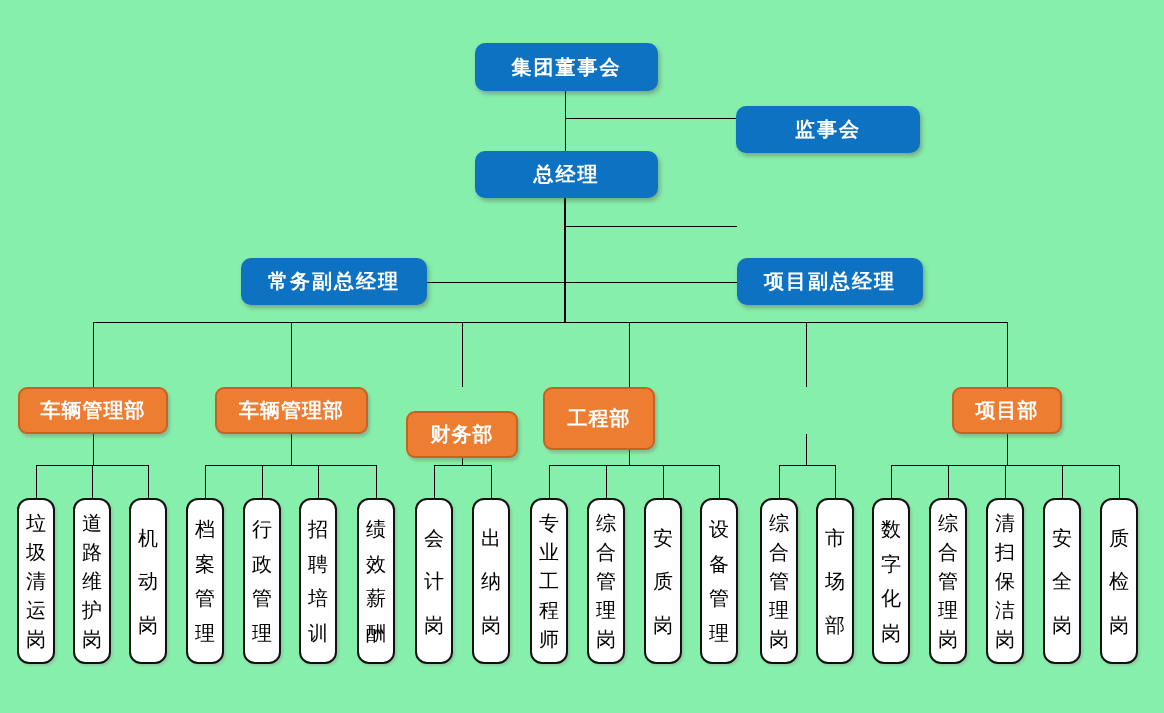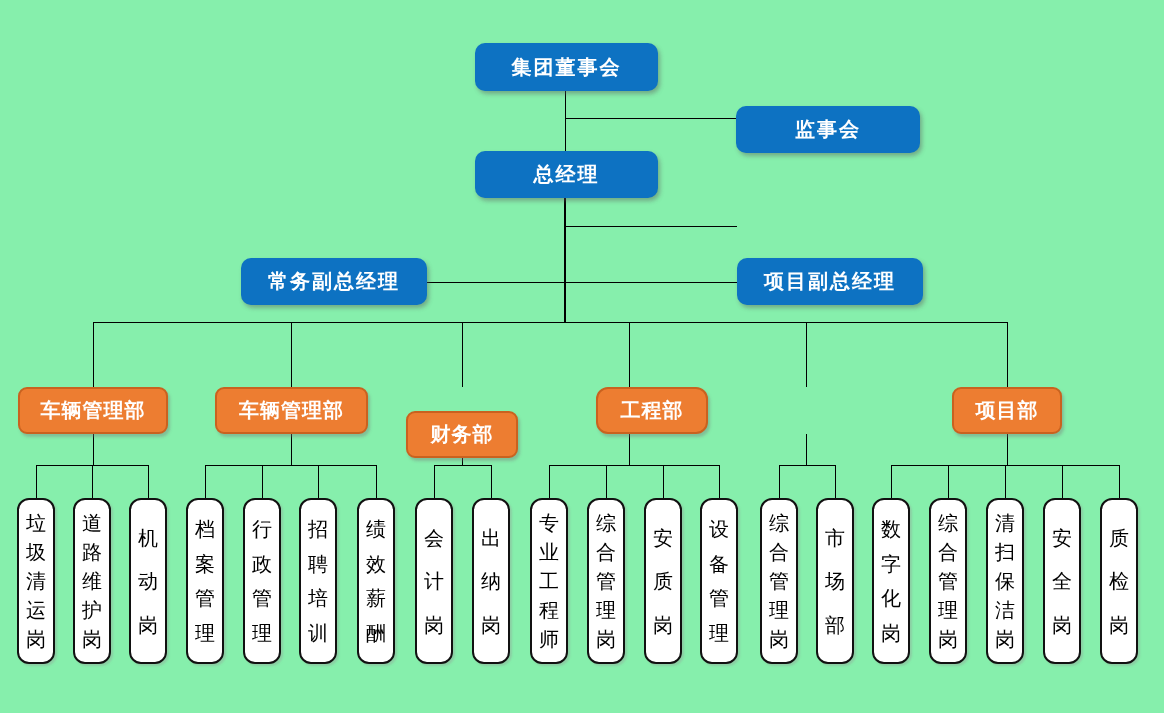--- a/index.html
+++ b/index.html
@@ -130,21 +130,21 @@
 
   <div class="dept" style="left:18px;top:387px;width:150px;height:47px;">
     <span>车辆管理部</span>
   </div>
   <div class="dept" style="left:215px;top:387px;width:153px;height:47px;">
     <span>车辆管理部</span>
   </div>
   <div class="dept" style="left:406px;top:387px;width:112px;height:47px;margin-top:24px;">
     <span>财务部</span>
   </div>
-  <div class="dept" style="left:596px;top:387px;width:112px;height:47px;border-radius:12px;">
+  <div class="dept" style="left:543px;top:387px;width:112px;height:63px;">
     <span>工程部</span>
   </div>
   <div class="dept" style="left:952px;top:387px;width:110px;height:47px;">
     <span>项目部</span>
   </div>
 
   <div class="pos" style="left:17px;">
     <div class="vtext">
         <span>垃</span>
         <span>圾</span>

